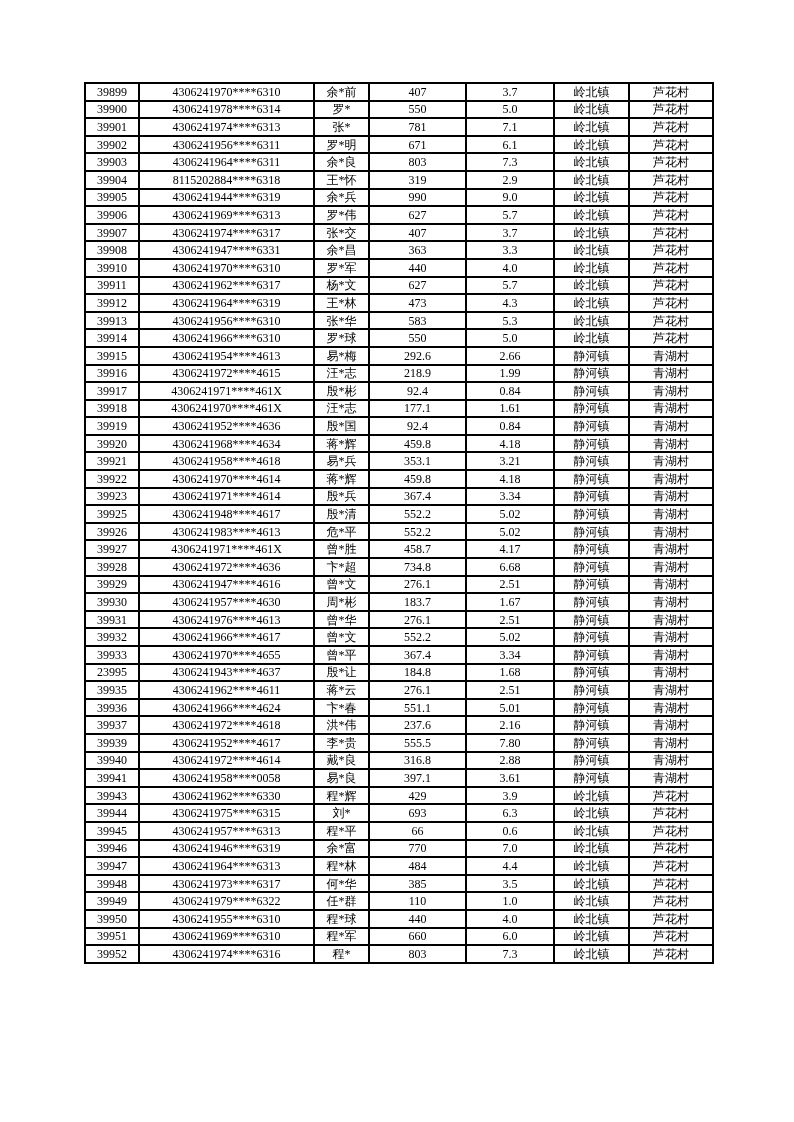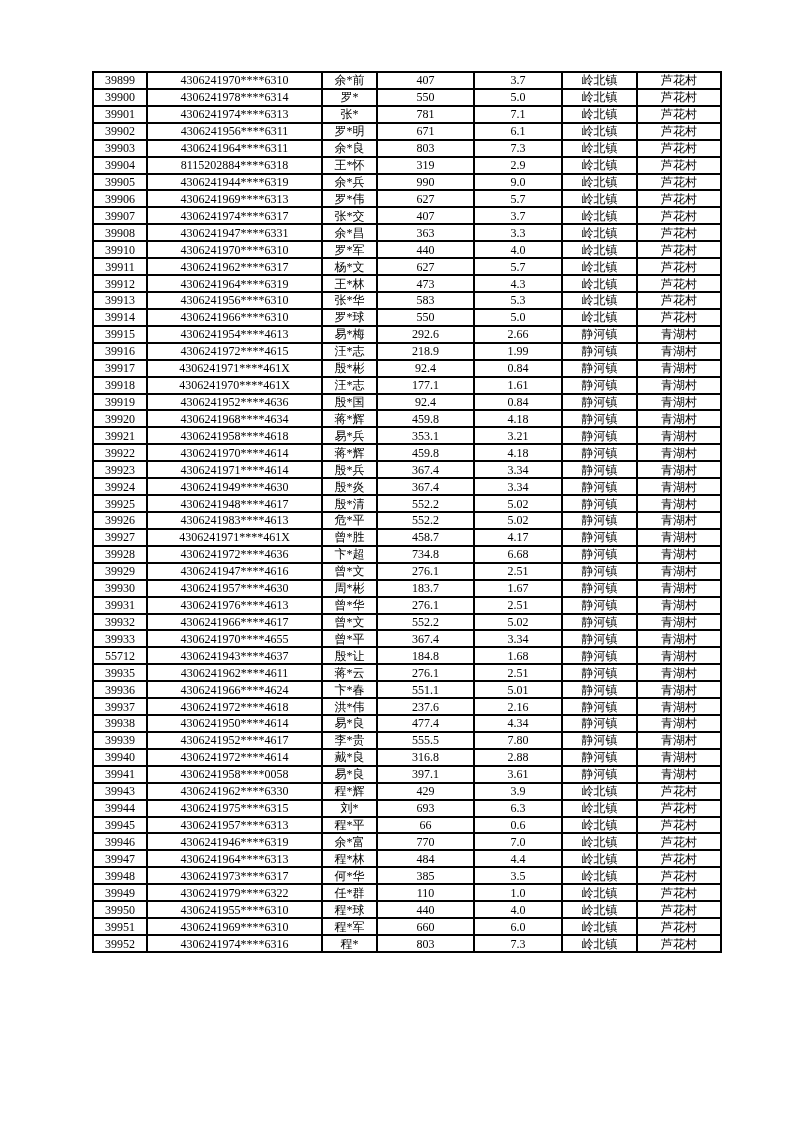--- a/index.html
+++ b/index.html
@@ -12,26 +12,25 @@
     width: 794px;
     height: 1122px;
     background: #ffffff;
     font-family: "Liberation Serif", "DejaVu Serif", serif;
     color: #000000;
     overflow: hidden;
   }
   table.data-table {
     position: absolute;
     left: 84px;
-    top: 71px;
+    top: 82px;
     width: 628px;
     height: 882px;
     border-collapse: collapse;
     table-layout: fixed;
-    margin-left: 8px;
   }
   table.data-table td {
     border: 2px solid #000000;
     text-align: center;
     vertical-align: middle;
     font-size: 12px;
     line-height: 1;
     padding: 0;
     white-space: nowrap;
     overflow: hidden;
@@ -263,29 +262,20 @@
         <tr>
           <td>39923</td>
           <td>4306241971****4614</td>
           <td>殷*兵</td>
           <td>367.4</td>
           <td>3.34</td>
           <td>静河镇</td>
           <td>青湖村</td>
         </tr>
         <tr>
-          <td>39924</td>
-          <td>4306241949****4630</td>
-          <td>殷*炎</td>
-          <td>367.4</td>
-          <td>3.34</td>
-          <td>静河镇</td>
-          <td>青湖村</td>
-        </tr>
-        <tr>
           <td>39925</td>
           <td>4306241948****4617</td>
           <td>殷*清</td>
           <td>552.2</td>
           <td>5.02</td>
           <td>静河镇</td>
           <td>青湖村</td>
         </tr>
         <tr>
           <td>39926</td>
@@ -353,21 +343,21 @@
         <tr>
           <td>39933</td>
           <td>4306241970****4655</td>
           <td>曾*平</td>
           <td>367.4</td>
           <td>3.34</td>
           <td>静河镇</td>
           <td>青湖村</td>
         </tr>
         <tr>
-          <td>55712</td>
+          <td>23995</td>
           <td>4306241943****4637</td>
           <td>殷*让</td>
           <td>184.8</td>
           <td>1.68</td>
           <td>静河镇</td>
           <td>青湖村</td>
         </tr>
         <tr>
           <td>39935</td>
           <td>4306241962****4611</td>
@@ -389,29 +379,20 @@
         <tr>
           <td>39937</td>
           <td>4306241972****4618</td>
           <td>洪*伟</td>
           <td>237.6</td>
           <td>2.16</td>
           <td>静河镇</td>
           <td>青湖村</td>
         </tr>
         <tr>
-          <td>39938</td>
-          <td>4306241950****4614</td>
-          <td>易*良</td>
-          <td>477.4</td>
-          <td>4.34</td>
-          <td>静河镇</td>
-          <td>青湖村</td>
-        </tr>
-        <tr>
           <td>39939</td>
           <td>4306241952****4617</td>
           <td>李*贵</td>
           <td>555.5</td>
           <td>7.80</td>
           <td>静河镇</td>
           <td>青湖村</td>
         </tr>
         <tr>
           <td>39940</td>

